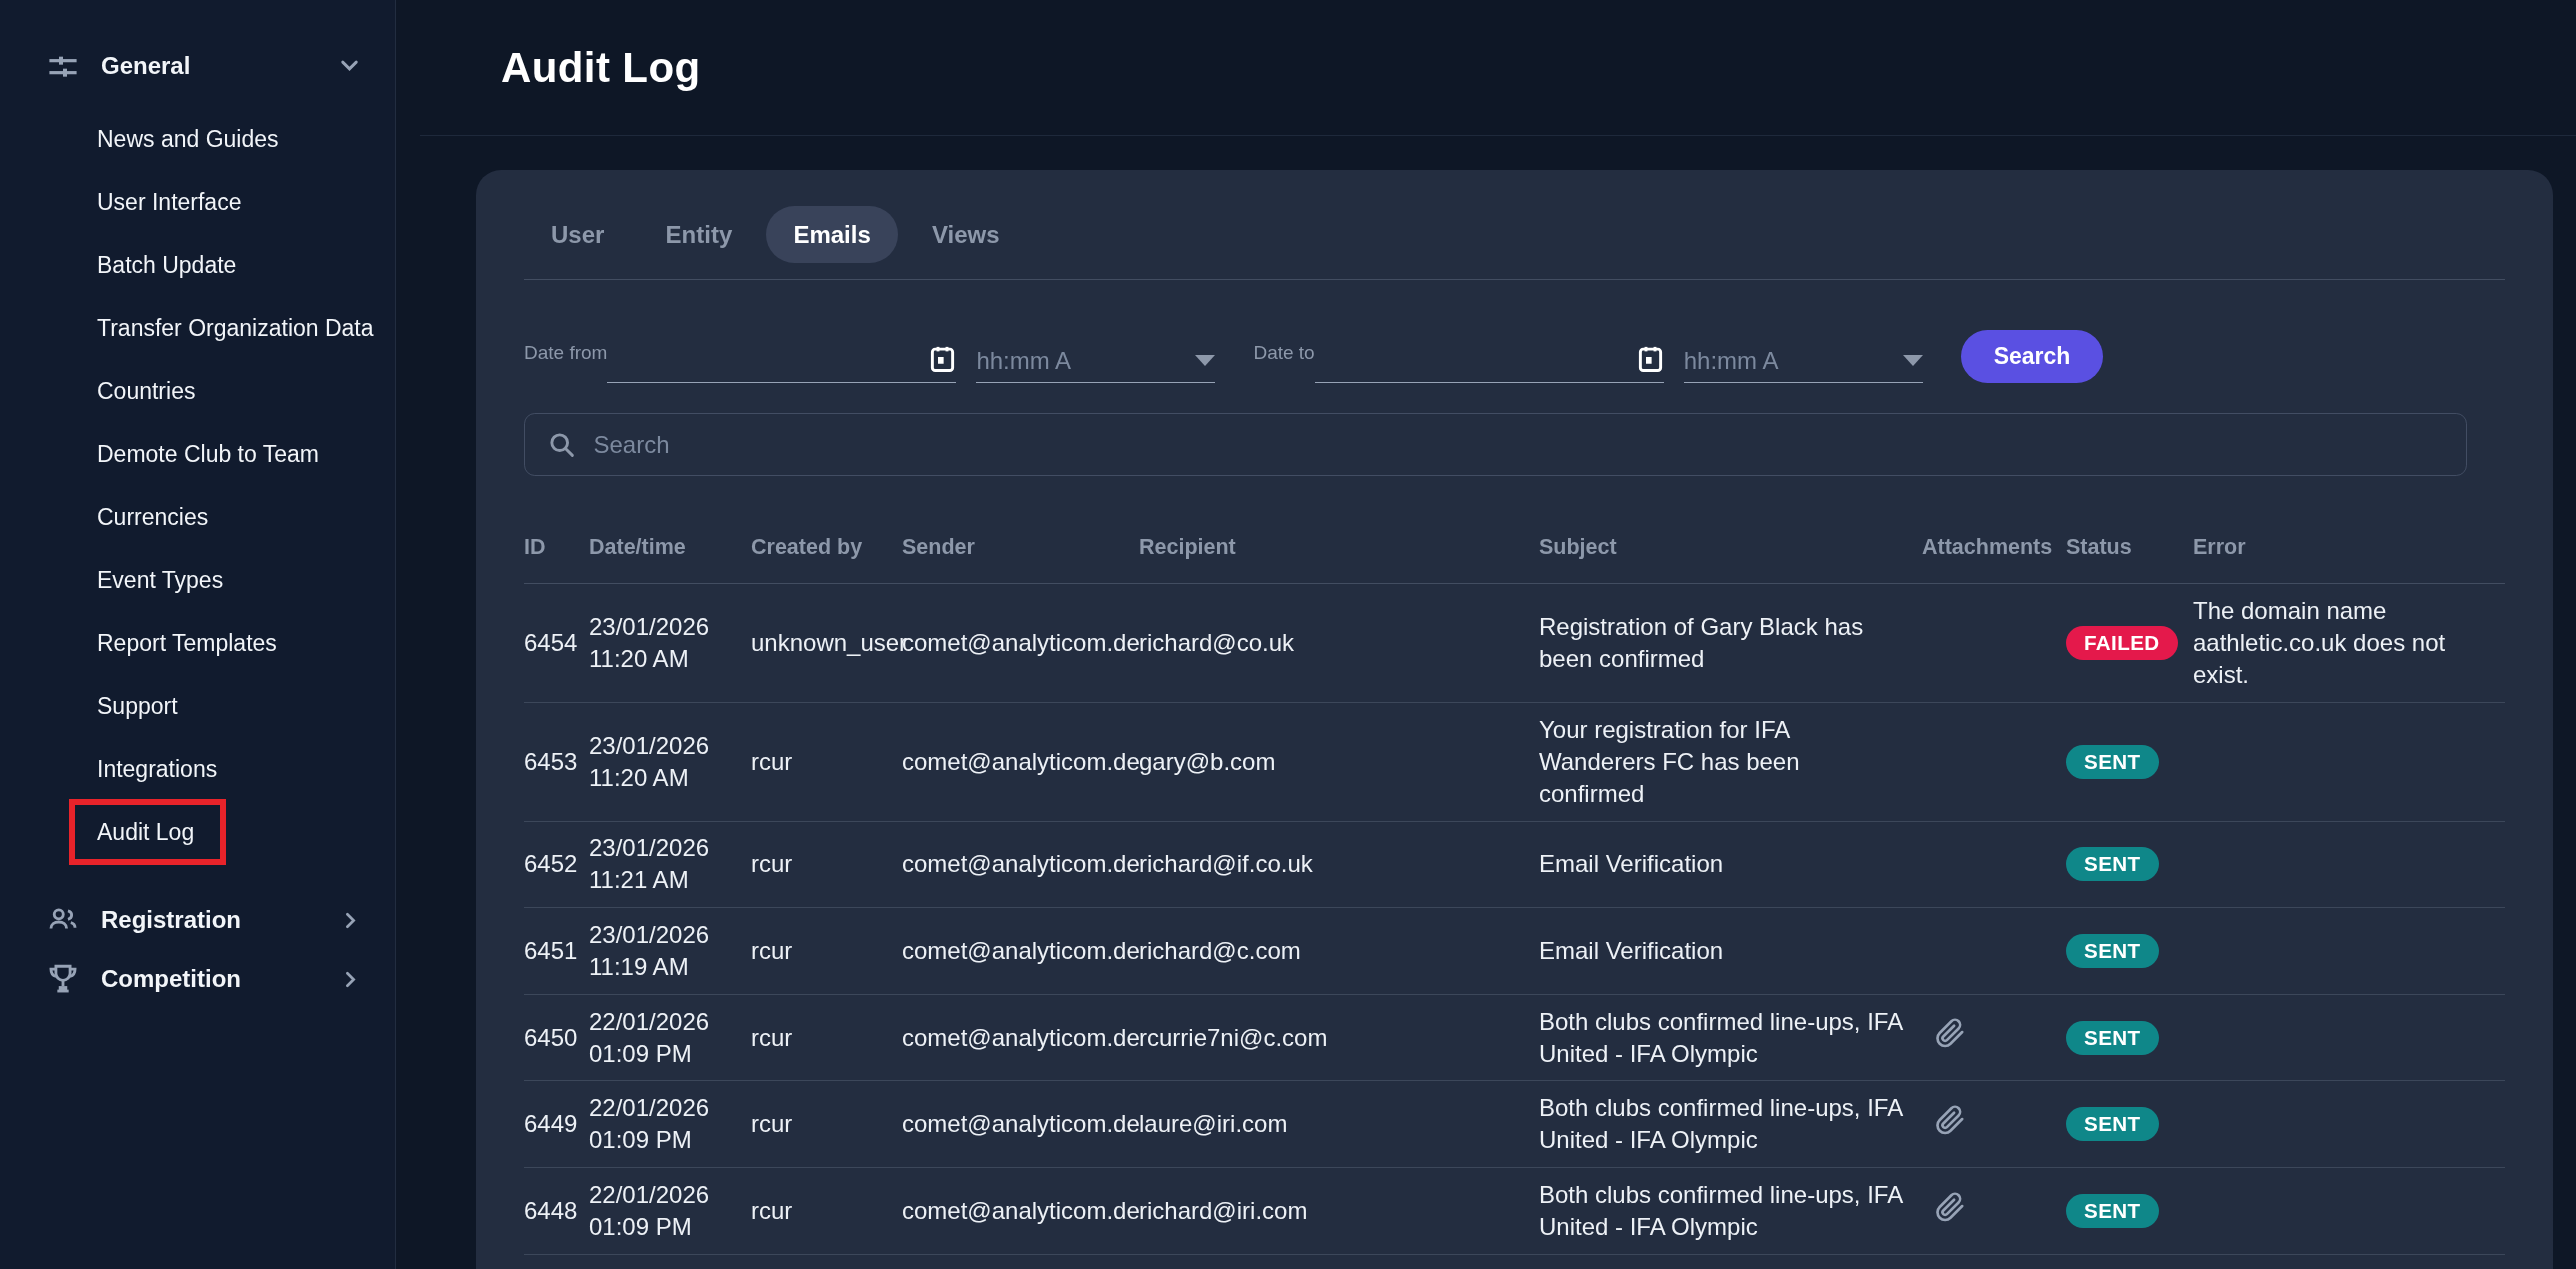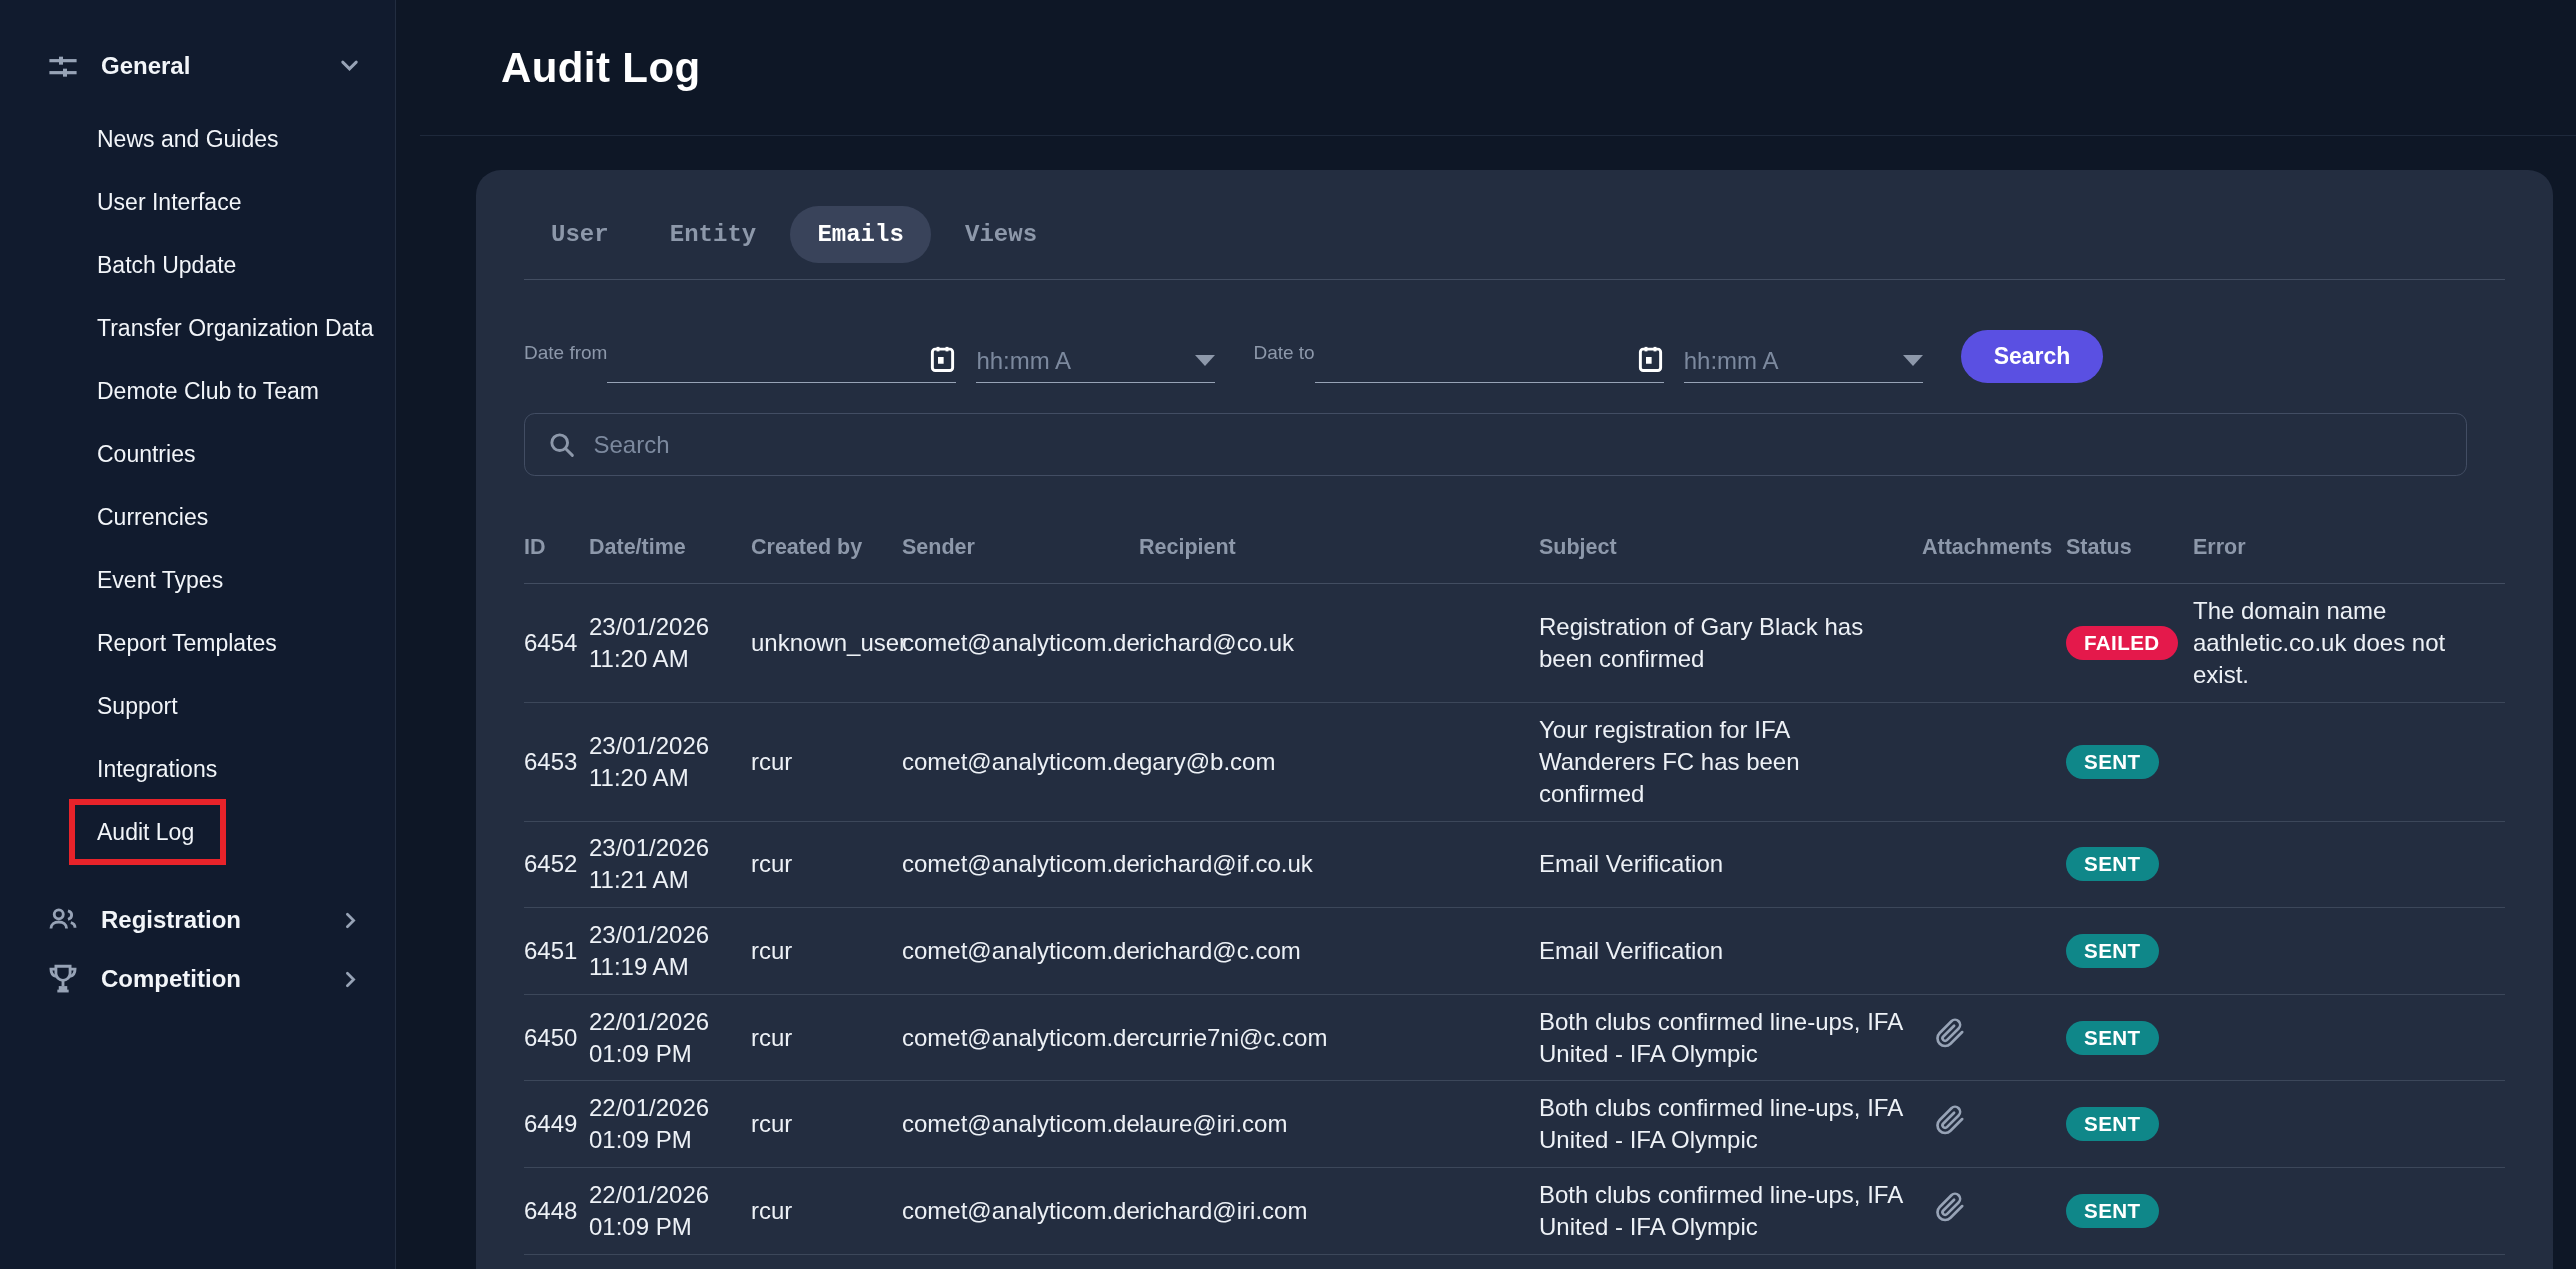--- a/index.html
+++ b/index.html
@@ -57,21 +57,21 @@
     background:#232D40;
     border-radius:25px;
     padding:36px 48px 0 48px;
   }
 
   
   .tabs { display:flex; align-items:center; gap:7.2px; height:57px; }
   .tab {
     border:none; background:transparent;
     color:#8D98AA; font-size:24px; font-weight:600;
-    font-family:Liberation Mono, monospace;
+    font-family:Liberation Sans, sans-serif;
     height:57px; padding:0 27px; border-radius:29px;
     cursor:pointer;
   }
   .tab.active { background:#39435A; color:#FFFFFF; }
   .tabs-divider { height:0.9px; background:rgba(148,163,184,0.28); margin-top:16px; }
 
   
   .filters { display:flex; align-items:flex-end; margin-top:50px; }
   .field { display:flex; flex-direction:row; }
   .field-label { font-size:19px; color:#8D98AA; margin-bottom:18px; }
@@ -170,24 +170,24 @@
         <div class="side-item">
           <span>User Interface</span>
         </div>
         <div class="side-item">
           <span>Batch Update</span>
         </div>
         <div class="side-item">
           <span>Transfer Organization Data</span>
         </div>
         <div class="side-item">
+          <span>Countries</span>
+        </div>
+        <div class="side-item">
           <span>Demote Club to Team</span>
-        </div>
-        <div class="side-item">
-          <span>Countries</span>
         </div>
         <div class="side-item">
           <span>Currencies</span>
         </div>
         <div class="side-item">
           <span>Event Types</span>
         </div>
         <div class="side-item">
           <span>Report Templates</span>
         </div>

